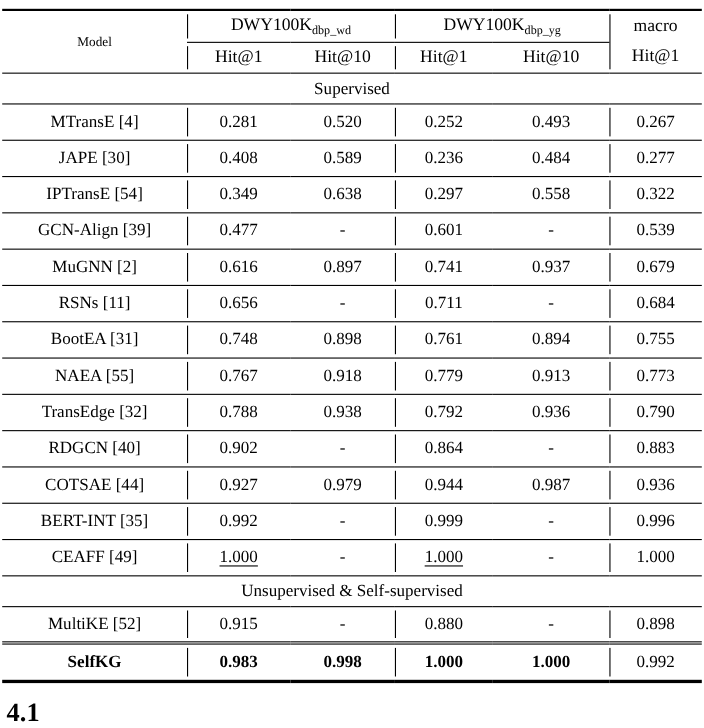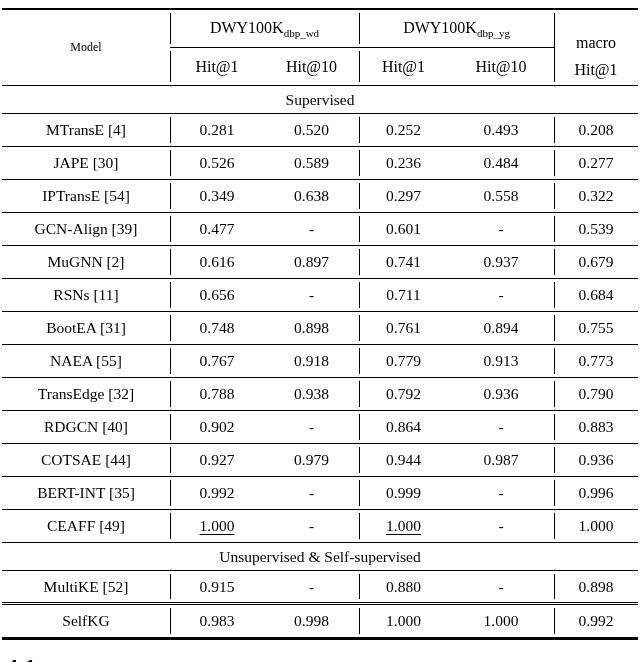--- a/index.html
+++ b/index.html
@@ -41,30 +41,30 @@
   
   .model-head { font-size: 12px; border-bottom: 1px solid #000; }
   .group-head {
     height: 29px;
     font-size: 16px;
     border-bottom: 1px solid #000;
     margin-left: 44px;
   }
   .group-head sub { font-size: 11px; }
   .macro-head { border-bottom: 1px solid #000; font-size: 16px; }
-  .macro-head .macro-line1 { height: 28px; line-height: 28px; margin-top: 19px; }
+  .macro-head .macro-line1 { height: 28px; line-height: 28px; }
   .macro-head .macro-line2 { height: 28px; line-height: 26px; }
   tr.subhead td { height: 28px; border-bottom: 1px solid #000; font-size: 16px; }
 
   
   tbody td { height: 33px; border-bottom: 1px solid #000; }
   tbody tr.section-row td { height: 28px; }
   tbody tr.final-row td { border-top: 3px double #000; height: 35px; }
 
-  .bold { font-weight: normal; text-align: center; }
+  .bold { font-weight: bold; text-align: center; }
   .underlined {
     text-decoration: underline;
     text-underline-offset: 3px;
     text-decoration-thickness: 1px;
   }
 
   
   .results-heading {
     margin: 14px 0 0 4px;
     display: flex;
@@ -108,25 +108,25 @@
     <tbody id="table-body">
         <tr class="section-row">
           <td class="section-cell" colspan="6">Supervised</td>
         </tr>
         <tr>
           <td class="model-cell">MTransE [4]</td>
           <td class="value-cell sep">0.281</td>
           <td class="value-cell">0.520</td>
           <td class="value-cell sep">0.252</td>
           <td class="value-cell">0.493</td>
-          <td class="value-cell sep">0.208</td>
+          <td class="value-cell sep">0.267</td>
         </tr>
         <tr>
           <td class="model-cell">JAPE [30]</td>
-          <td class="value-cell sep">0.526</td>
+          <td class="value-cell sep">0.408</td>
           <td class="value-cell">0.589</td>
           <td class="value-cell sep">0.236</td>
           <td class="value-cell">0.484</td>
           <td class="value-cell sep">0.277</td>
         </tr>
         <tr>
           <td class="model-cell">IPTransE [54]</td>
           <td class="value-cell sep">0.349</td>
           <td class="value-cell">0.638</td>
           <td class="value-cell sep">0.297</td>

